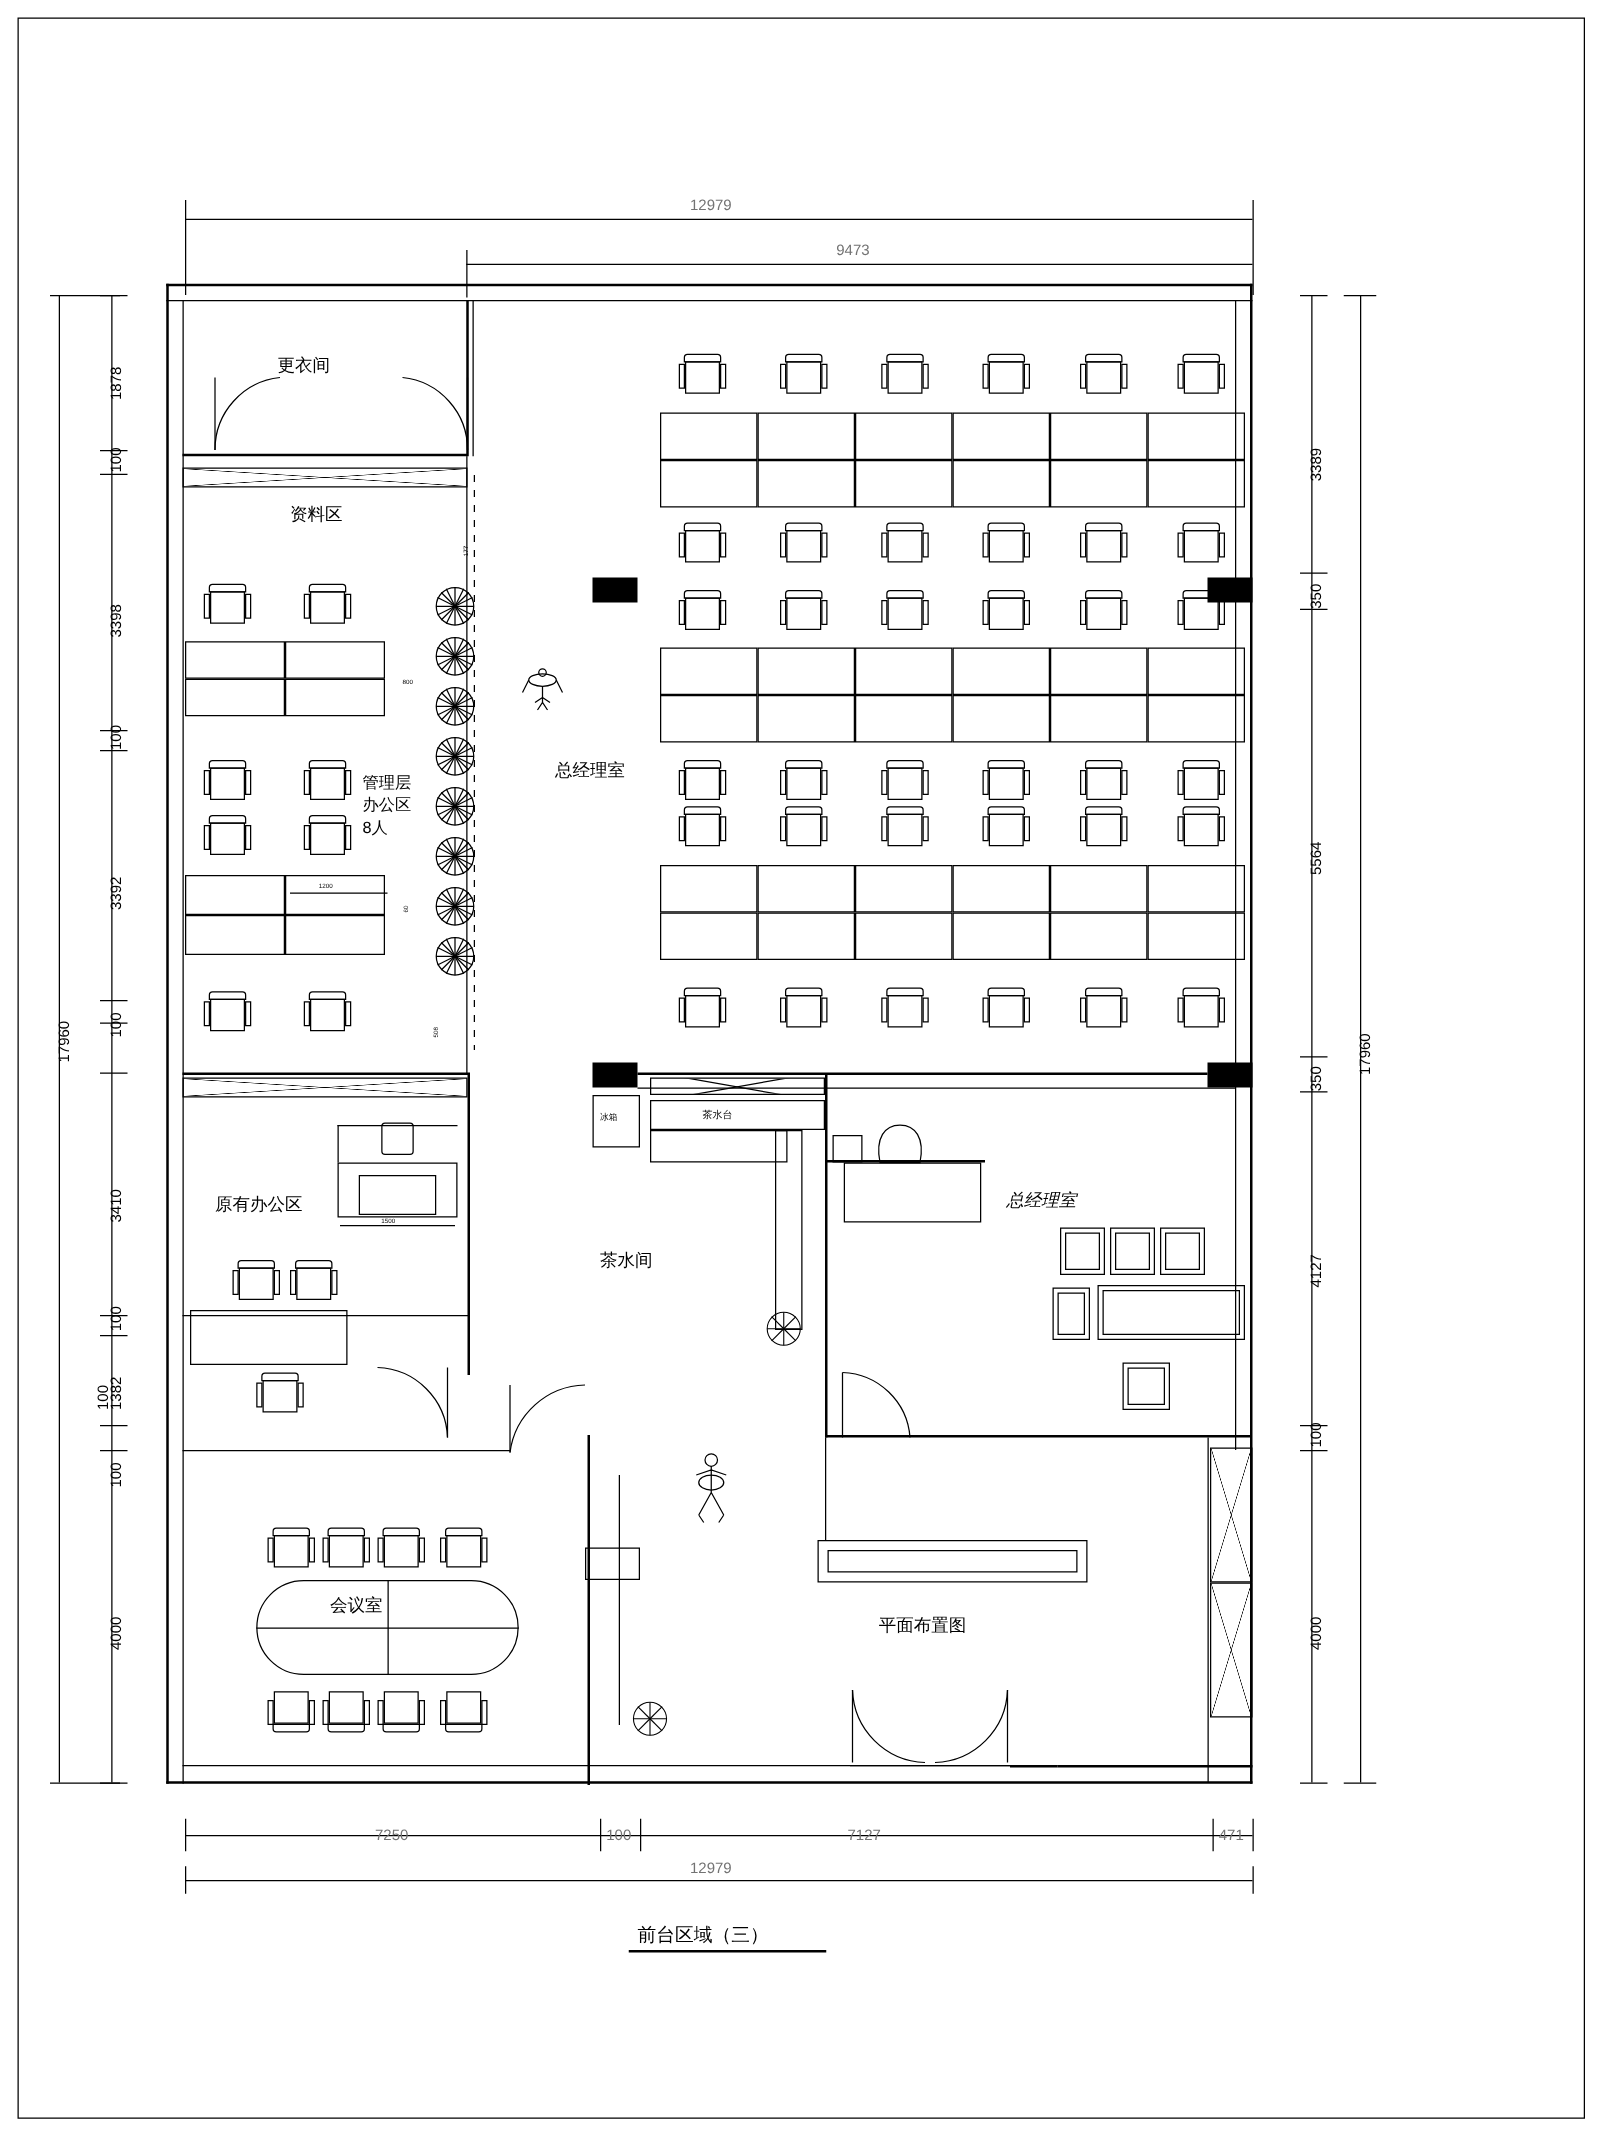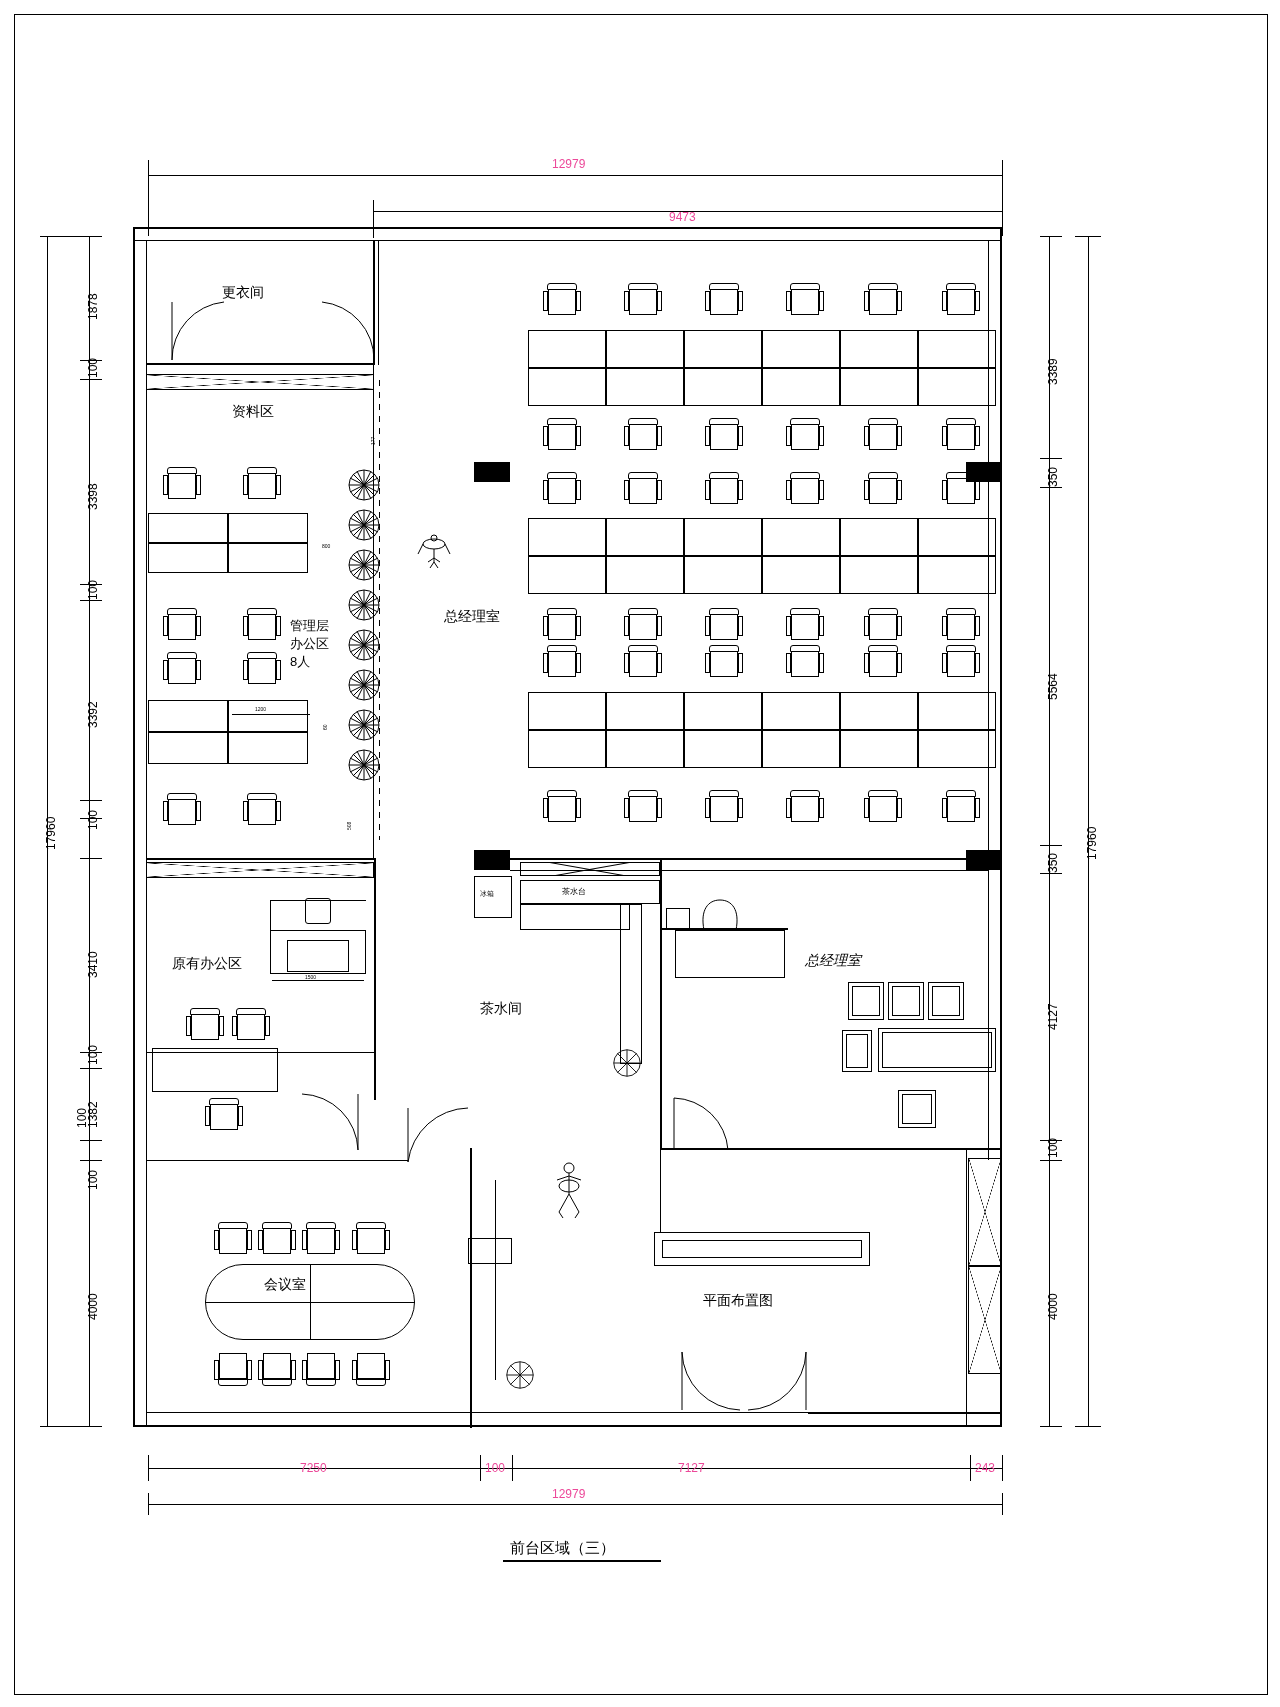--- a/index.html
+++ b/index.html
@@ -6,21 +6,21 @@
   body{font-family:"Liberation Sans", sans-serif;}
   #page{position:relative;width:1280px;height:1707px;background:#fff;overflow:hidden;}
   .frame{position:absolute;left:14px;top:14px;width:1252px;height:1679px;border:1px solid #000;}
   
   .ln{position:absolute;background:#000;}
   .hl{height:1px;}
   .vl{width:1px;}
   .box{position:absolute;border:1px solid #000;box-sizing:border-box;}
   .fill{position:absolute;background:#000;}
   .lbl{position:absolute;font-size:12px;color:#000;white-space:nowrap;}
-  .dim{position:absolute;font-size:12px;color:#ec4899;white-space:nowrap;}
+  .dim{position:absolute;font-size:12px;color:#737373;white-space:nowrap;}
   .dimv{position:absolute;font-size:12px;color:#000;white-space:nowrap;transform-origin:0 0;transform:rotate(-90deg);}
   .tiny{position:absolute;font-size:5px;color:#000;white-space:nowrap;}
   .tinyv{position:absolute;font-size:5px;color:#000;white-space:nowrap;transform-origin:0 0;transform:rotate(-90deg);}
   .title{position:absolute;font-size:15px;color:#000;white-space:nowrap;}
   
   .chair{position:absolute;width:38px;height:34px;box-sizing:border-box;}
   .chair i{position:absolute;display:block;border:1px solid #000;box-sizing:border-box;}
   .chair .back{left:4px;top:0;width:30px;height:7px;border-radius:3px 3px 0 0;}
   .chair .seat{left:5px;top:6px;width:28px;height:26px;}
   .chair .arml{left:0;top:8px;width:5px;height:20px;}
@@ -47,21 +47,21 @@
 <div id="page">
   <div class="frame"></div>
 
   <div class="ln hl" style="left:148px;top:175px;width:854px;"></div>
   <div class="ln vl" style="left:148px;top:160px;height:76px;"></div>
   <div class="ln vl" style="left:1002px;top:160px;height:76px;"></div>
   <div class="dim" style="left:552px;top:157px;">12979</div>
 
   <div class="ln hl" style="left:373px;top:211px;width:629px;"></div>
   <div class="ln vl" style="left:373px;top:200px;height:38px;"></div>
-  <div class="dim" style="left:669px;top:193px;margin-top:17px;">9473</div>
+  <div class="dim" style="left:669px;top:193px;">9473</div>
 
   <div class="ln vl" style="left:47px;top:236px;height:1190px;"></div>
   <div class="ln hl" style="left:40px;top:236px;width:56px;"></div>
   <div class="ln hl" style="left:40px;top:1426px;width:56px;"></div>
   <div class="dimv" style="left:44px;top:850px;">17960</div>
 
   <div class="ln vl" style="left:89px;top:236px;height:1190px;"></div>
   <div class="ln hl" style="left:80px;top:236px;width:22px;"></div>
   <div class="ln hl" style="left:80px;top:360px;width:22px;"></div>
   <div class="ln hl" style="left:80px;top:379px;width:22px;"></div>
@@ -114,21 +114,21 @@
 
   <div class="ln hl" style="left:148px;top:1468px;width:854px;"></div>
   <div class="ln vl" style="left:148px;top:1455px;height:26px;"></div>
   <div class="ln vl" style="left:480px;top:1455px;height:26px;"></div>
   <div class="ln vl" style="left:512px;top:1455px;height:26px;"></div>
   <div class="ln vl" style="left:970px;top:1455px;height:26px;"></div>
   <div class="ln vl" style="left:1002px;top:1455px;height:26px;"></div>
   <div class="dim" style="left:300px;top:1461px;">7250</div>
   <div class="dim" style="left:485px;top:1461px;">100</div>
   <div class="dim" style="left:678px;top:1461px;">7127</div>
-  <div class="dim" style="left:975px;top:1461px;">243</div>
+  <div class="dim" style="left:975px;top:1461px;">471</div>
 
   <div class="ln hl" style="left:148px;top:1504px;width:854px;"></div>
   <div class="ln vl" style="left:148px;top:1493px;height:22px;"></div>
   <div class="ln vl" style="left:1002px;top:1493px;height:22px;"></div>
   <div class="dim" style="left:552px;top:1487px;">12979</div>
 
   <div class="title" style="left:510px;top:1539px;">前台区域（三）</div>
   <div class="ln hl" style="left:503px;top:1560px;width:158px;height:2px;"></div>
 
   <div class="ln hl" style="left:133px;top:227px;width:869px;height:2px;"></div>

